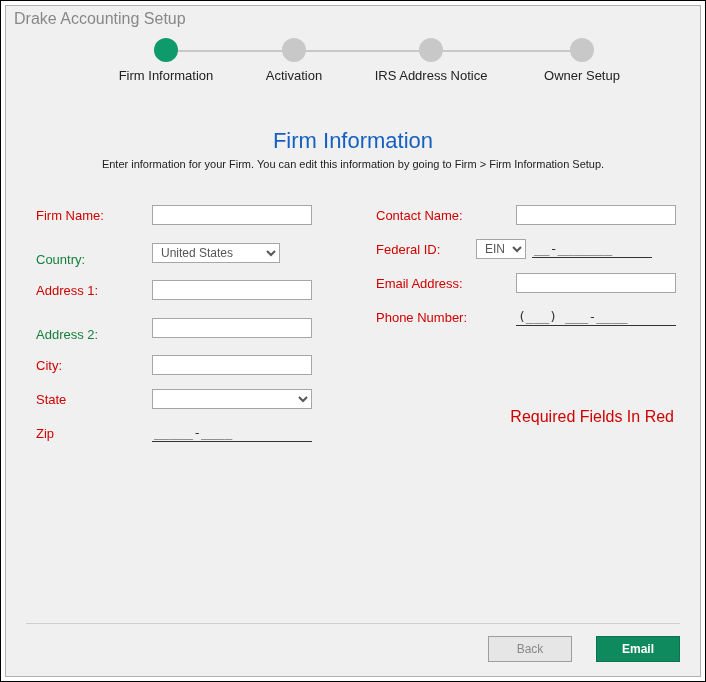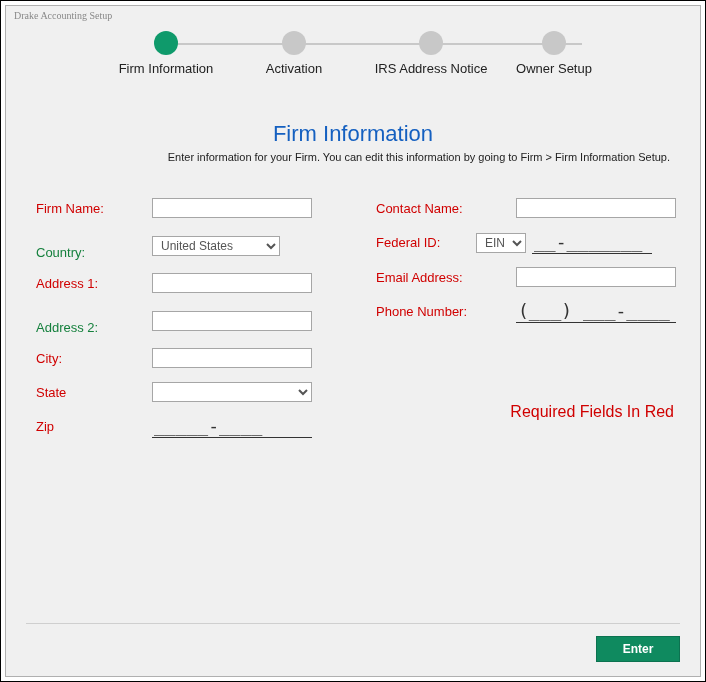--- a/index.html
+++ b/index.html
@@ -18,22 +18,21 @@
   }
   .inner {
     width: 100%; height: 100%;
     border: 1px solid #b0b0b0;
     background: #f0f0f0;
     position: relative;
   }
   .titlebar {
     padding: 4px 8px;
     color: #888;
-    font-size: 10px;
-    font-family: Liberation Serif, serif;
+    font-size: 16px;
   }
   .stepper {
     position: relative;
     height: 56px;
     margin: 6px 0 20px 0;
   }
   .step-line {
     position: absolute;
     top: 12px;
     left: 160px;
@@ -60,21 +59,21 @@
     padding: 10px 30px 0 30px;
   }
   .page-title {
     text-align: center;
     color: #1560c0;
     font-size: 22px;
     margin: 4px 0 4px 0;
     font-weight: 400;
   }
   .page-sub {
-    text-align: right;
+    text-align: center;
     font-size: 11px;
     color: #222;
     margin-bottom: 34px;
   }
   .columns {
     display: flex;
     gap: 64px;
   }
   .col { flex: 1; }
   .row {
@@ -98,21 +97,21 @@
     color: #555;
   }
   .row input.wide { width: 160px; }
   .row select.country { width: 128px; }
   .row select.state { width: 160px; }
   .row select.ein { width: 50px; margin-right: 6px; }
   .row .masked {
     width: 160px;
     border-bottom: 1px solid #333;
     font-family: monospace;
-    font-size: 18px;
+    font-size: 13px;
     color: #333;
     padding: 0 2px 1px 2px;
     white-space: pre;
   }
   .required-note {
     color: #d00000;
     font-size: 16px;
     text-align: right;
     margin-top: 80px;
     padding-right: 2px;
@@ -159,21 +158,21 @@
         <div class="step-label">Firm Information</div>
       </div>
       <div class="step" style="left:288px">
         <div class="step-circle"></div>
         <div class="step-label">Activation</div>
       </div>
       <div class="step" style="left:425px">
         <div class="step-circle"></div>
         <div class="step-label">IRS Address Notice</div>
       </div>
-      <div class="step" style="left:548px">
+      <div class="step" style="left:576px">
         <div class="step-circle"></div>
         <div class="step-label">Owner Setup</div>
       </div>
     </div>
 
     <div class="content">
       <div class="page-title">Firm Information</div>
       <div class="page-sub">Enter information for your Firm. You can edit this information by going to Firm &gt; Firm Information Setup.</div>
 
       <div class="columns">
@@ -232,17 +231,18 @@
             <span class="masked">(___) ___-____</span>
           </div>
           <div class="required-note">Required Fields In Red</div>
         </div>
       </div>
     </div>
 
     <div class="footer">
       <div class="footer-line"></div>
       <div class="footer-buttons">
-        <button class="btn primary">Enter</button>
+        <button class="btn">Back</button>
+        <button class="btn primary">Email</button>
       </div>
     </div>
   </div>
 </div>
 
 </body></html>

